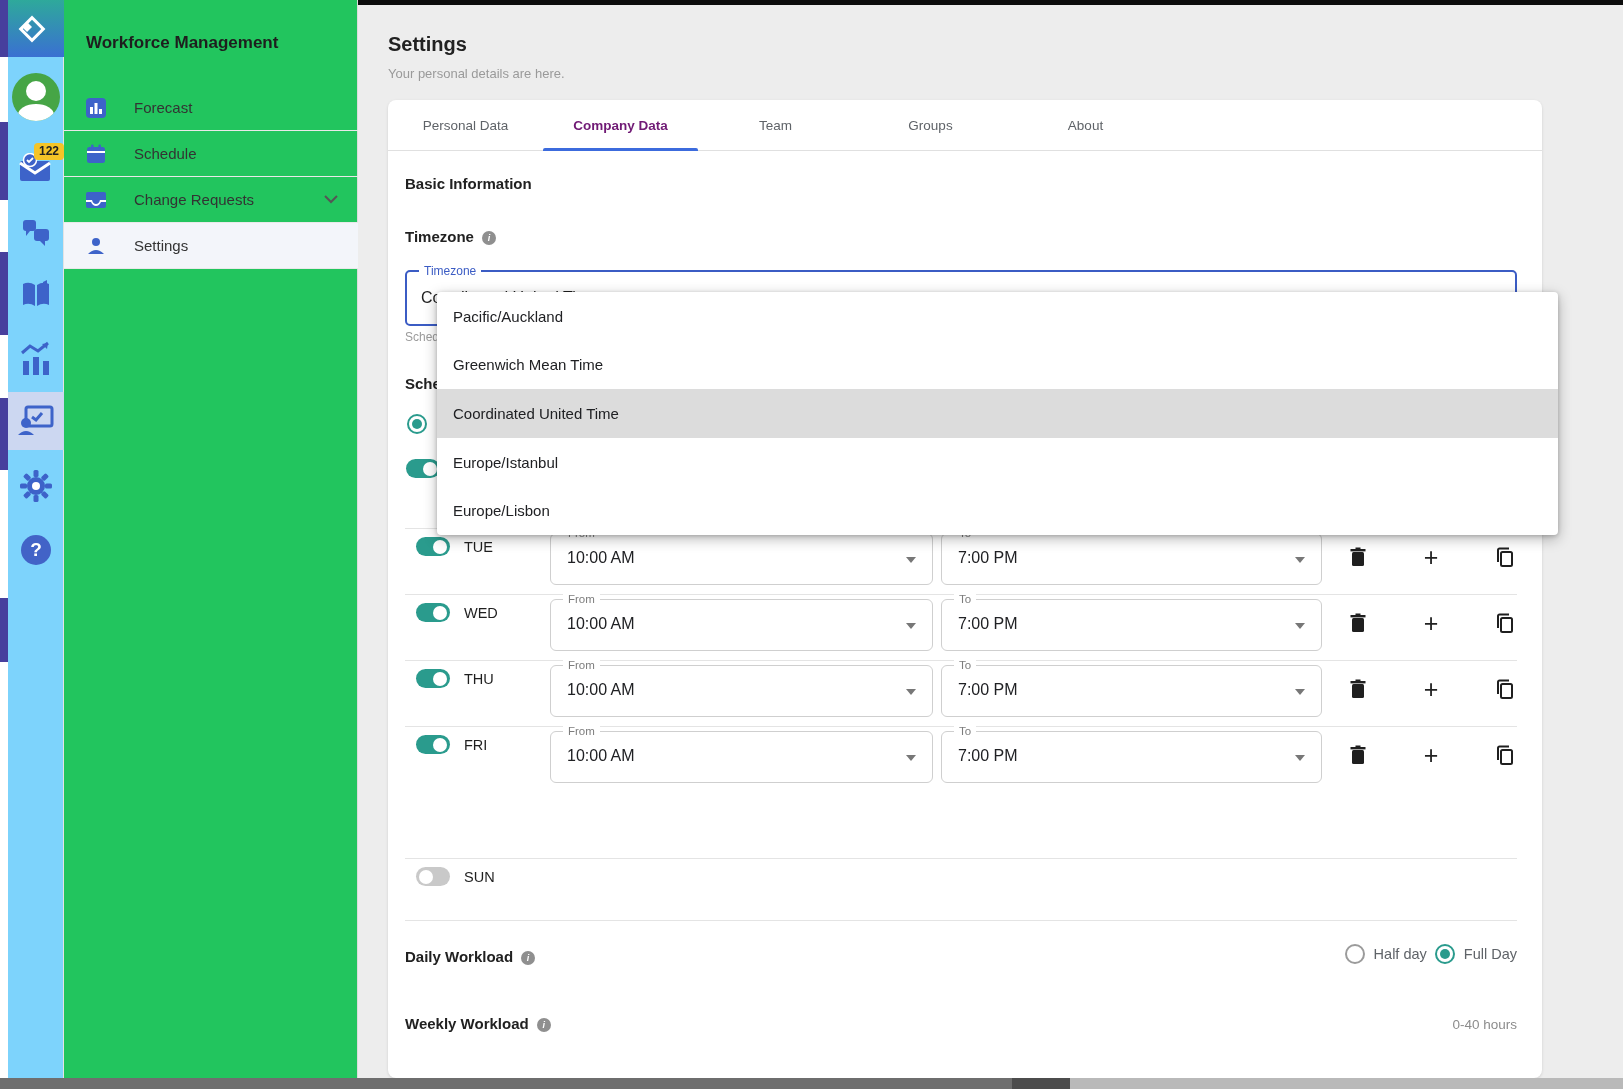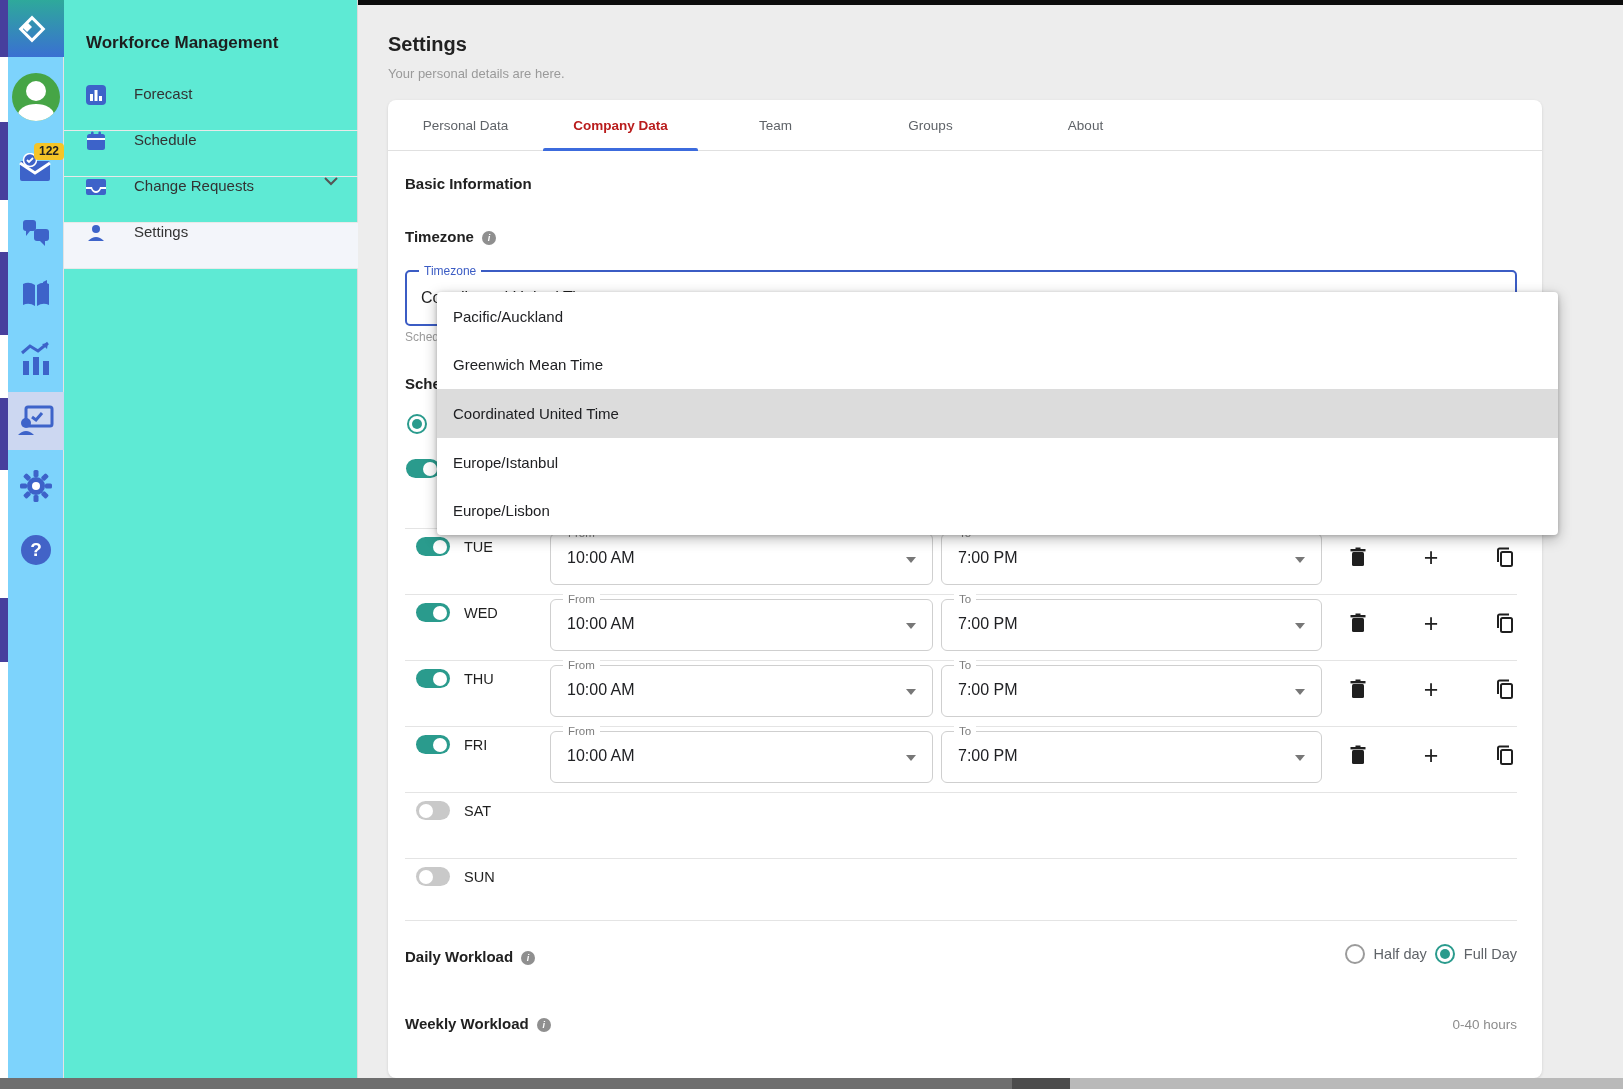--- a/index.html
+++ b/index.html
@@ -19,40 +19,40 @@
   .rail-sel { position:absolute; left:-8px; width:64px; height:58px; background:#ccd7f1; }
   .badge { position:absolute; top:-10px; left:16px; background:#f5c427; color:#222; font-size:12px; font-weight:bold;
     padding:1px 5px; border-radius:4px; line-height:15px; }
   .avatar-circle { width:48px; height:48px; border-radius:50%; background:#46a546; position:relative; overflow:hidden; }
   .avatar-circle .head { position:absolute; left:14px; top:8px; width:20px; height:20px; border-radius:50%; background:#fff; }
   .avatar-circle .body { position:absolute; left:6px; top:31px; width:36px; height:22px; border-radius:50%; background:#fff; }
   .help-circle { width:30px; height:30px; border-radius:50%; background:#4263c7; color:#fff; font-size:19px; font-weight:bold;
     display:flex; align-items:center; justify-content:center; }
 
   
-  #sidebar { left:64px; top:0; width:294px; height:1078px; background:#5eead4; border-right:1px solid #dcdcdc; z-index:3; }
+  #sidebar { left:64px; top:0; width:294px; height:1078px; background:#22c55e; border-right:1px solid #dcdcdc; z-index:3; }
   #sidebar-title { position:absolute; left:22px; top:33px; font-size:17px; font-weight:bold; color:#1e1e1e; }
-  .nav-item { position:absolute; left:0; width:294px; height:46px; display:flex; border-bottom:1px solid #e9e9e9; }
+  .nav-item { position:absolute; left:0; width:294px; height:46px; display:flex; align-items:center; border-bottom:1px solid #e9e9e9; }
   .nav-item .nav-icon { width:20px; height:20px; margin-left:22px; display:flex; align-items:center; justify-content:center; }
   .nav-item .nav-label { margin-left:28px; font-size:15px; color:#333; }
   .nav-item.selected { background:#f3f5fa; }
   .nav-item .chev { margin-left:auto; margin-right:20px; color:#555; font-size:13px; }
 
   
   #main-topbar { left:358px; top:0; width:1265px; height:5px; background:#0c0c0c; z-index:2; }
   #page-title { left:388px; top:33px; font-size:20px; font-weight:bold; color:#212121; }
   #page-subtitle { left:388px; top:66px; font-size:13px; color:#9a9a9a; }
 
   #card { left:388px; top:100px; width:1154px; height:978px; background:#fff; border-radius:8px;
     box-shadow:0 1px 3px rgba(0,0,0,.12); z-index:2;padding-left:44px; }
 
   
   #tabs { position:absolute; left:0; top:0; width:100%; height:51px; display:flex; border-bottom:1px solid #e0e0e0; }
   .tab { width:155px; display:flex; align-items:center; justify-content:center; font-size:13.5px; color:#5f6368; position:relative; cursor:pointer; }
-  .tab.active { color:#b91c1c; font-weight:bold; }
+  .tab.active { color:#701a75; font-weight:bold; }
   .tab.active::after { content:""; position:absolute; left:0; bottom:-1px; width:100%; height:3px; background:#3c6bdd; border-radius:2px 2px 0 0; }
 
   .section-title { position:absolute; font-size:15px; font-weight:bold; color:#212121; }
   .info-dot { display:inline-block; width:14px; height:14px; border-radius:50%; background:#8f8f8f; color:#fff;
     font-size:9px; font-weight:bold; text-align:center; line-height:14px; vertical-align:1px; margin-left:8px; font-style:italic; }
 
   
   #tz-field { position:absolute; left:17px; top:170px; width:1112px; height:56px; border:2px solid #3b5cc4; border-radius:5px; }
   #tz-float { position:absolute; left:12px; top:-8px; background:#fff; padding:0 5px; font-size:12px; color:#3b5cc4; }
   #tz-value { position:absolute; left:14px; top:17px; font-size:16px; color:#1f1f1f; white-space:nowrap; overflow:hidden; width:1080px; }
@@ -430,26 +430,20 @@
         </span>
       <span class="icon-btn">
         <svg width="19" height="21" viewBox="0 0 19 21">
             <rect x="6" y="5" width="11" height="14" rx="1.5" fill="none" stroke="#1f1f1f" stroke-width="2"></rect>
             <path d="M3 15 L3 3 a1.5 1.5 0 0 1 1.5 -1.5 L14 1.5" stroke="#1f1f1f" stroke-width="2" fill="none"></path>
           </svg>
       </span>
     </div>
   </div>
 
-  <div class="day-row" style="top:692px;">
-    <div class="day-left">
-      <div class="toggle off"></div>
-      <span class="day-name">SAT</span>
-    </div>
-  </div>
 
   <div class="day-row" style="top:758px;">
     <div class="day-left">
       <div class="toggle off"></div>
       <span class="day-name">SUN</span>
     </div>
   </div>
 
   <div id="divider-workload"></div>
 

